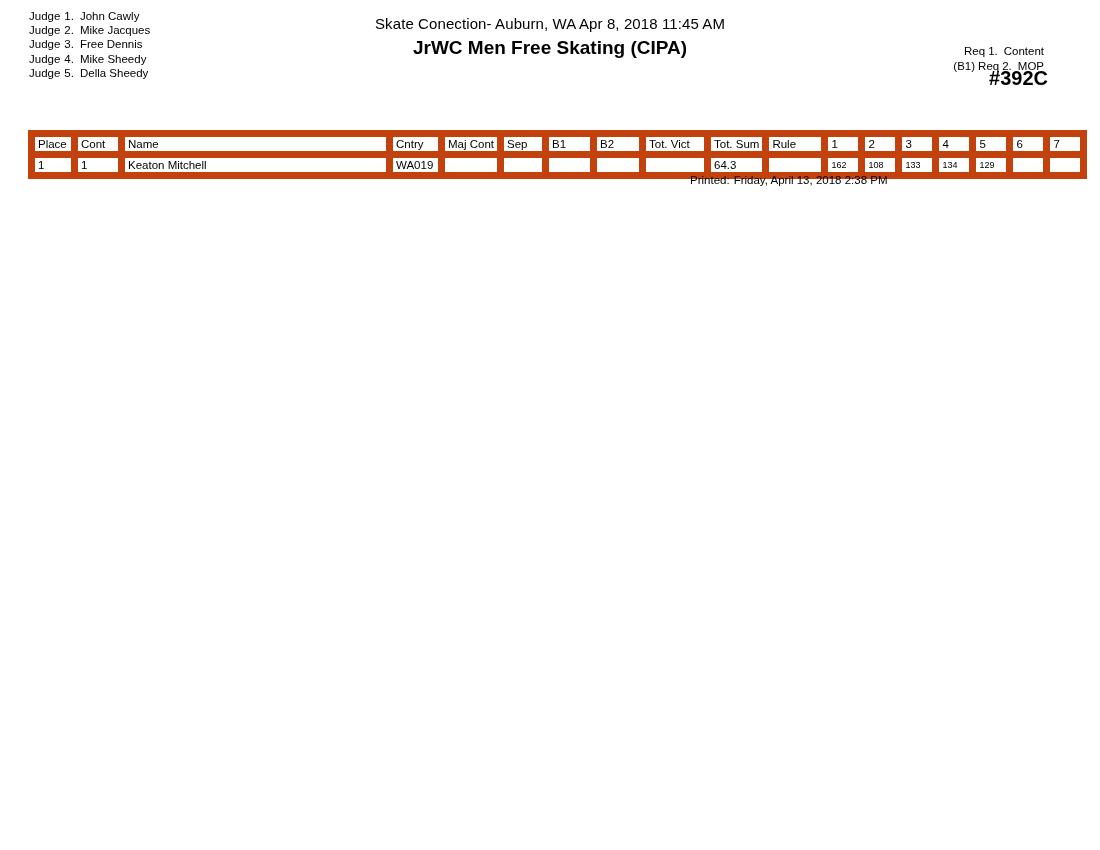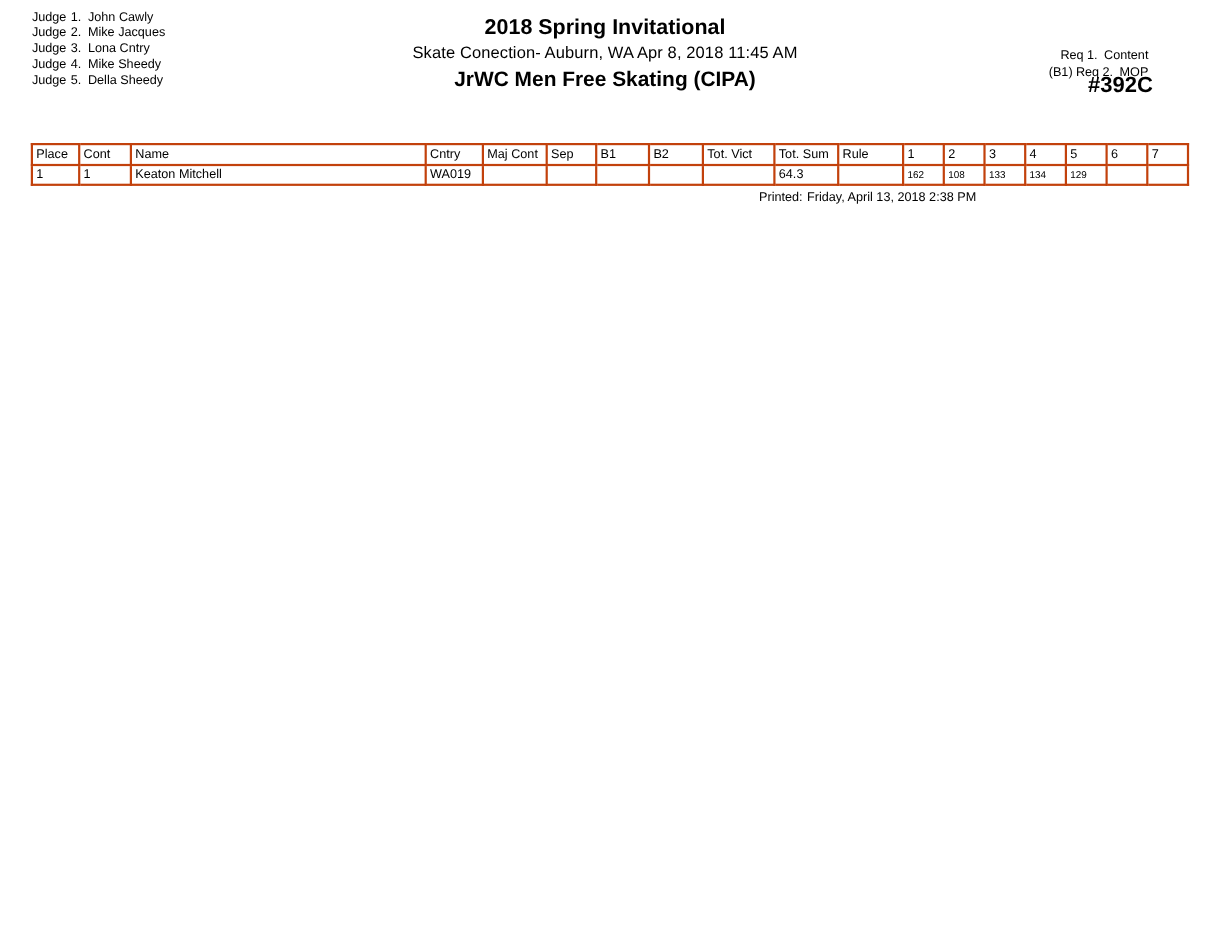--- a/index.html
+++ b/index.html
@@ -91,21 +91,21 @@
   .results-table {
     position: absolute;
     left: 28px;
     top: 130px;
     border-collapse: collapse;
     table-layout: fixed;
     font-size: 11.5px;
   }
   .results-table th,
   .results-table td {
-    border: 2px solid #c2410c;
+    border: 7px solid #c2410c;
     padding: 1px 3px;
     font-weight: normal;
     text-align: left;
     height: 18px;
     box-sizing: border-box;
     overflow: hidden;
     white-space: nowrap;
   }
   .results-table th {
     height: 19px;
@@ -134,32 +134,31 @@
 <body>
 
 <div class="judges">
   <div class="judge-row">
     <span class="judge-word">Judge</span><span class="judge-num">1.</span><span class="judge-name">John Cawly</span>
   </div>
   <div class="judge-row">
     <span class="judge-word">Judge</span><span class="judge-num">2.</span><span class="judge-name">Mike Jacques</span>
   </div>
   <div class="judge-row">
-    <span class="judge-word">Judge</span><span class="judge-num">3.</span><span class="judge-name">Lona Cntry</span>
+    <span class="judge-word">Judge</span><span class="judge-num">3.</span><span class="judge-name">Free Dennis</span>
   </div>
   <div class="judge-row">
     <span class="judge-word">Judge</span><span class="judge-num">4.</span><span class="judge-name">Mike Sheedy</span>
   </div>
   <div class="judge-row">
     <span class="judge-word">Judge</span><span class="judge-num">5.</span><span class="judge-name">Della Sheedy</span>
   </div>
 </div>
 
 <div class="header-center">
-  <div class="doc-title">2018 Spring Invitational</div>
   <div class="doc-subtitle">Skate Conection- Auburn, WA  Apr 8, 2018  11:45 AM</div>
   <div class="event-title">JrWC Men Free Skating (CIPA)</div>
 </div>
 
 <div class="event-number">#392C</div>
 
 <div class="req-block">
   <div class="req-row">
     <span class="req-prefix"></span><span class="req-word">Req</span><span class="req-num">1.</span><span class="req-val">Content</span>
   </div>

